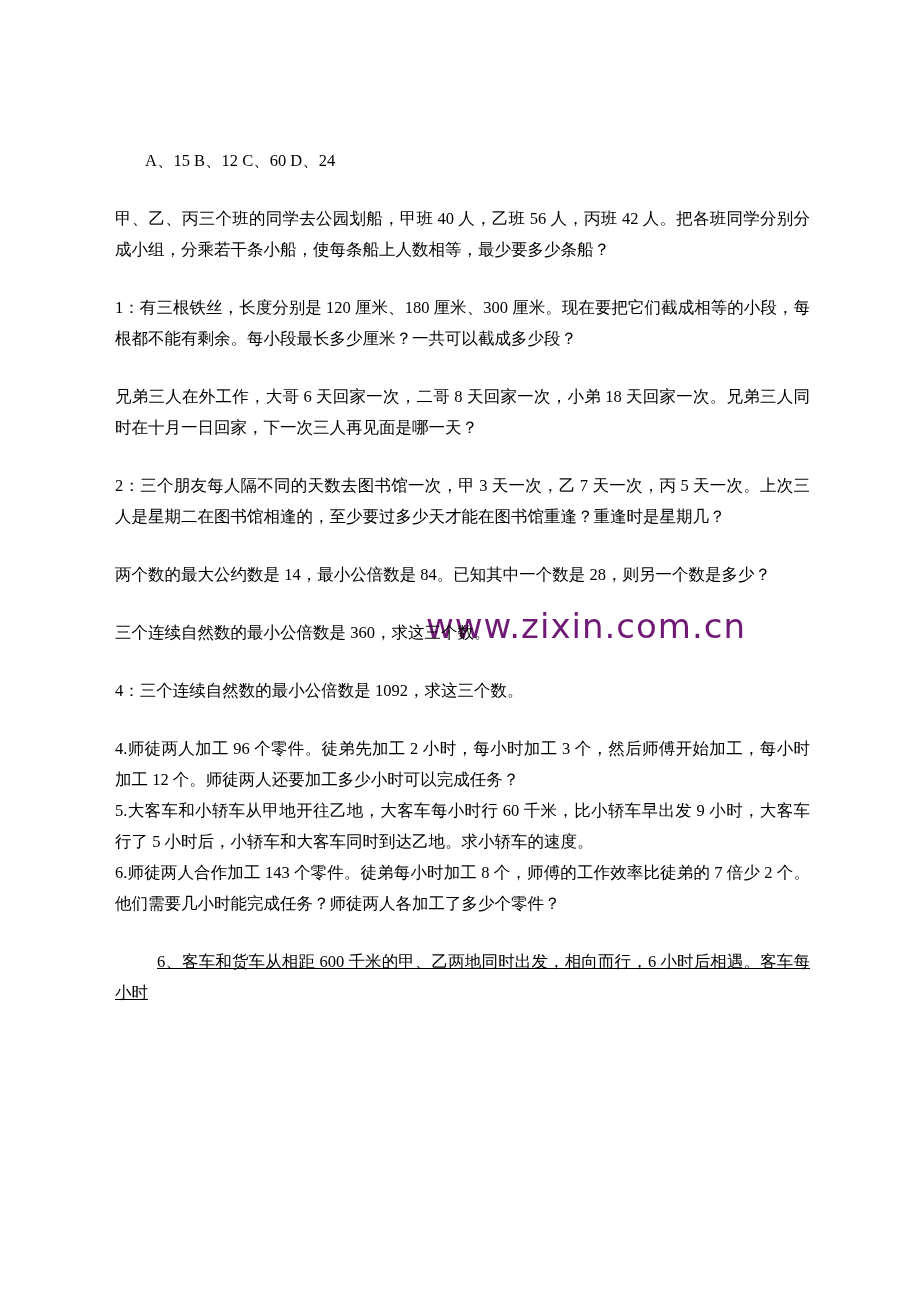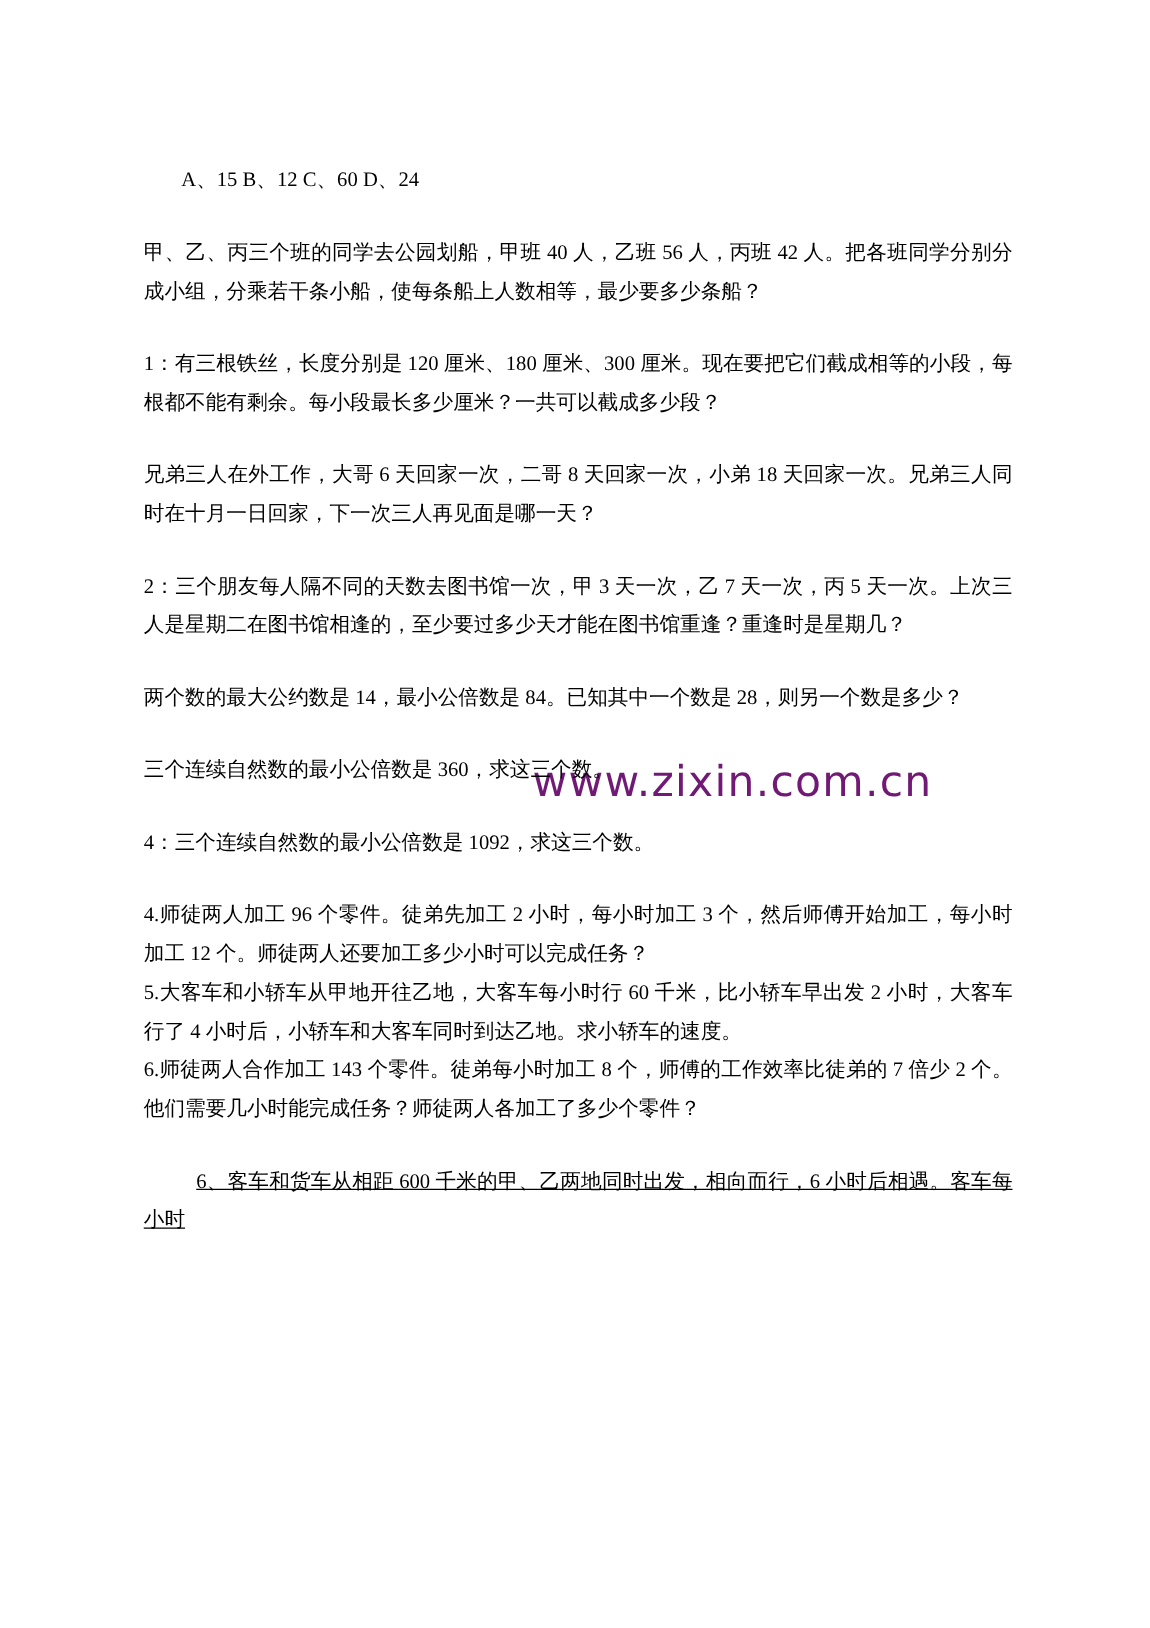--- a/index.html
+++ b/index.html
@@ -26,20 +26,21 @@
     z-index: 2;
   }
   .para {
     margin: 0;
   }
   .para.gap {
     margin-bottom: 27px;
   }
   .para.answer {
     text-indent: 30px;
+    margin-top: 17px;
   }
   .para.last {
     text-indent: 42px;
     text-decoration: underline;
   }
   .watermark {
     position: absolute;
     left: 426px;
     top: 606px;
     font-family: "DejaVu Sans", "Liberation Sans", sans-serif;
@@ -75,20 +76,20 @@
 
     <p class="para gap">三个连续自然数的最小公倍数是 360，求这三个数。</p>
 
     <p class="para gap">4：三个连续自然数的最小公倍数是 1092，求这三个数。</p>
 
 
 
 
     <p class="para">4.师徒两人加工 96 个零件。徒弟先加工 2 小时，每小时加工 3 个，然后师傅开始加工，每小时加工 12 个。师徒两人还要加工多少小时可以完成任务？</p>
 
-    <p class="para">5.大客车和小轿车从甲地开往乙地，大客车每小时行 60 千米，比小轿车早出发 2 小时，大客车行了 4 小时后，小轿车和大客车同时到达乙地。求小轿车的速度。</p>
+    <p class="para">5.大客车和小轿车从甲地开往乙地，大客车每小时行 60 千米，比小轿车早出发 9 小时，大客车行了 5 小时后，小轿车和大客车同时到达乙地。求小轿车的速度。</p>
 
     <p class="para gap">6.师徒两人合作加工 143 个零件。徒弟每小时加工 8 个，师傅的工作效率比徒弟的 7 倍少 2 个。他们需要几小时能完成任务？师徒两人各加工了多少个零件？</p>
 
     <p class="para last">6、客车和货车从相距 600 千米的甲、乙两地同时出发，相向而行，6 小时后相遇。客车每小时</p>
 
   </div>
 </div>
 
 </body></html>

